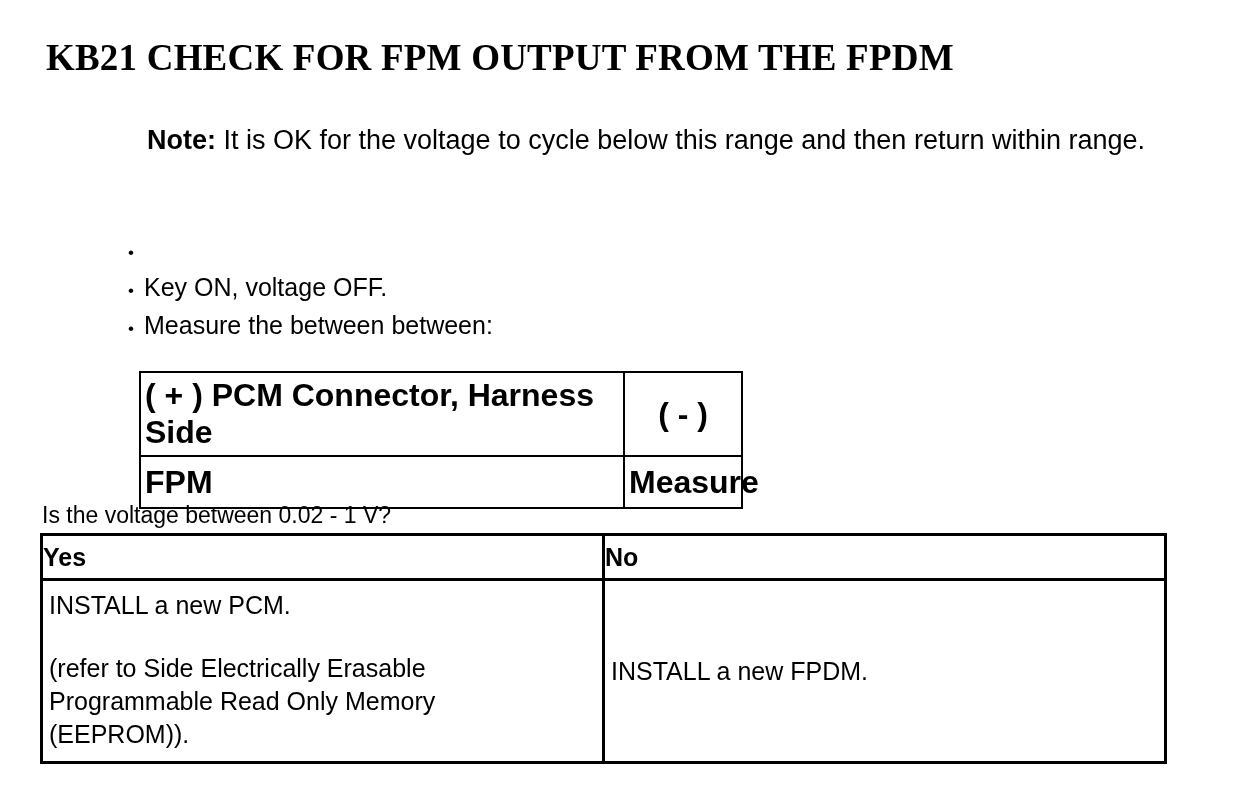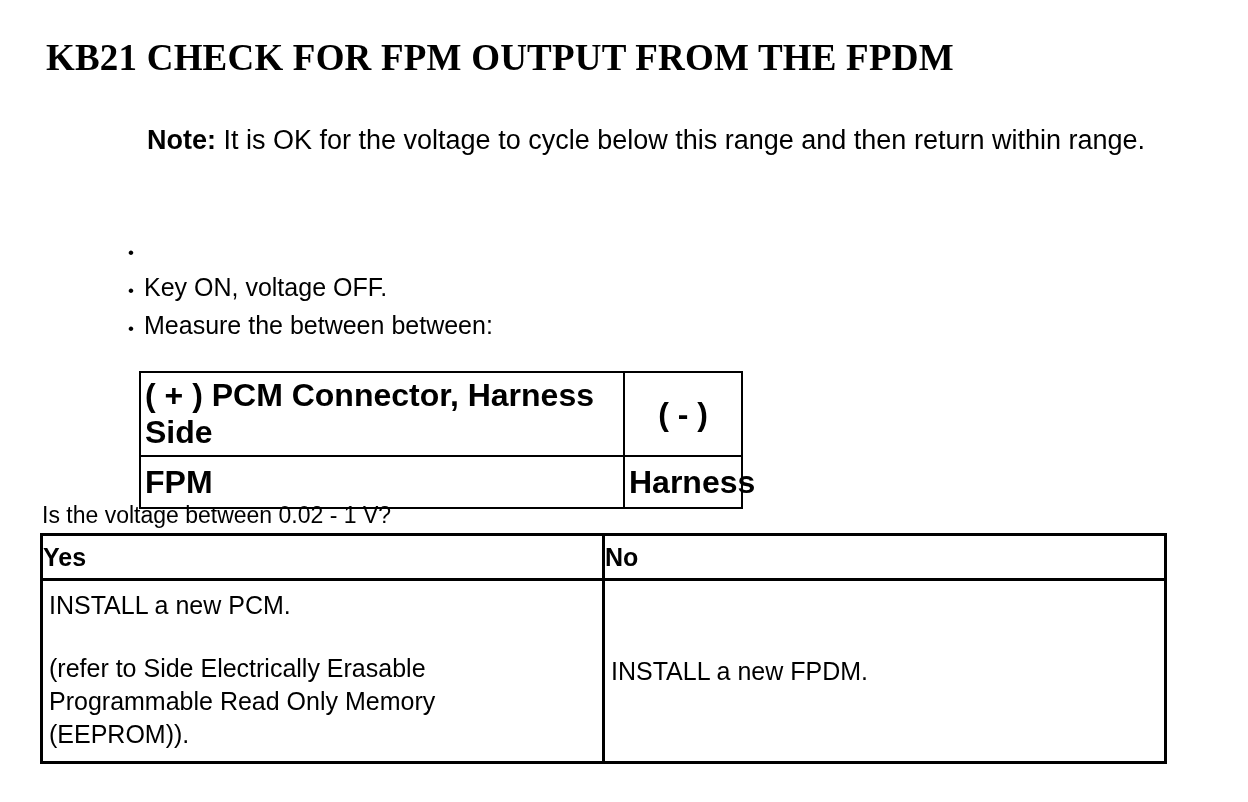--- a/index.html
+++ b/index.html
@@ -187,21 +187,21 @@
   </div>
 
   <table class="meas-table">
     <tbody>
       <tr>
         <td class="meas-th meas-cell-left col-a">( + ) PCM Connector, Harness Side</td>
         <td class="meas-th meas-cell-right col-b">( - )</td>
       </tr>
       <tr>
         <td class="meas-td meas-cell-left col-a">FPM</td>
-        <td class="meas-td meas-cell-right data col-b">Harness</td>
+        <td class="meas-td meas-cell-right data col-b">Measure</td>
       </tr>
     </tbody>
   </table>
 
   <div class="question-line">Is the voltage between 0.02 - 1 V?</div>
 
   <table class="decision-table">
     <tbody>
       <tr>
         <td class="dec-head dec-col">Yes</td>

